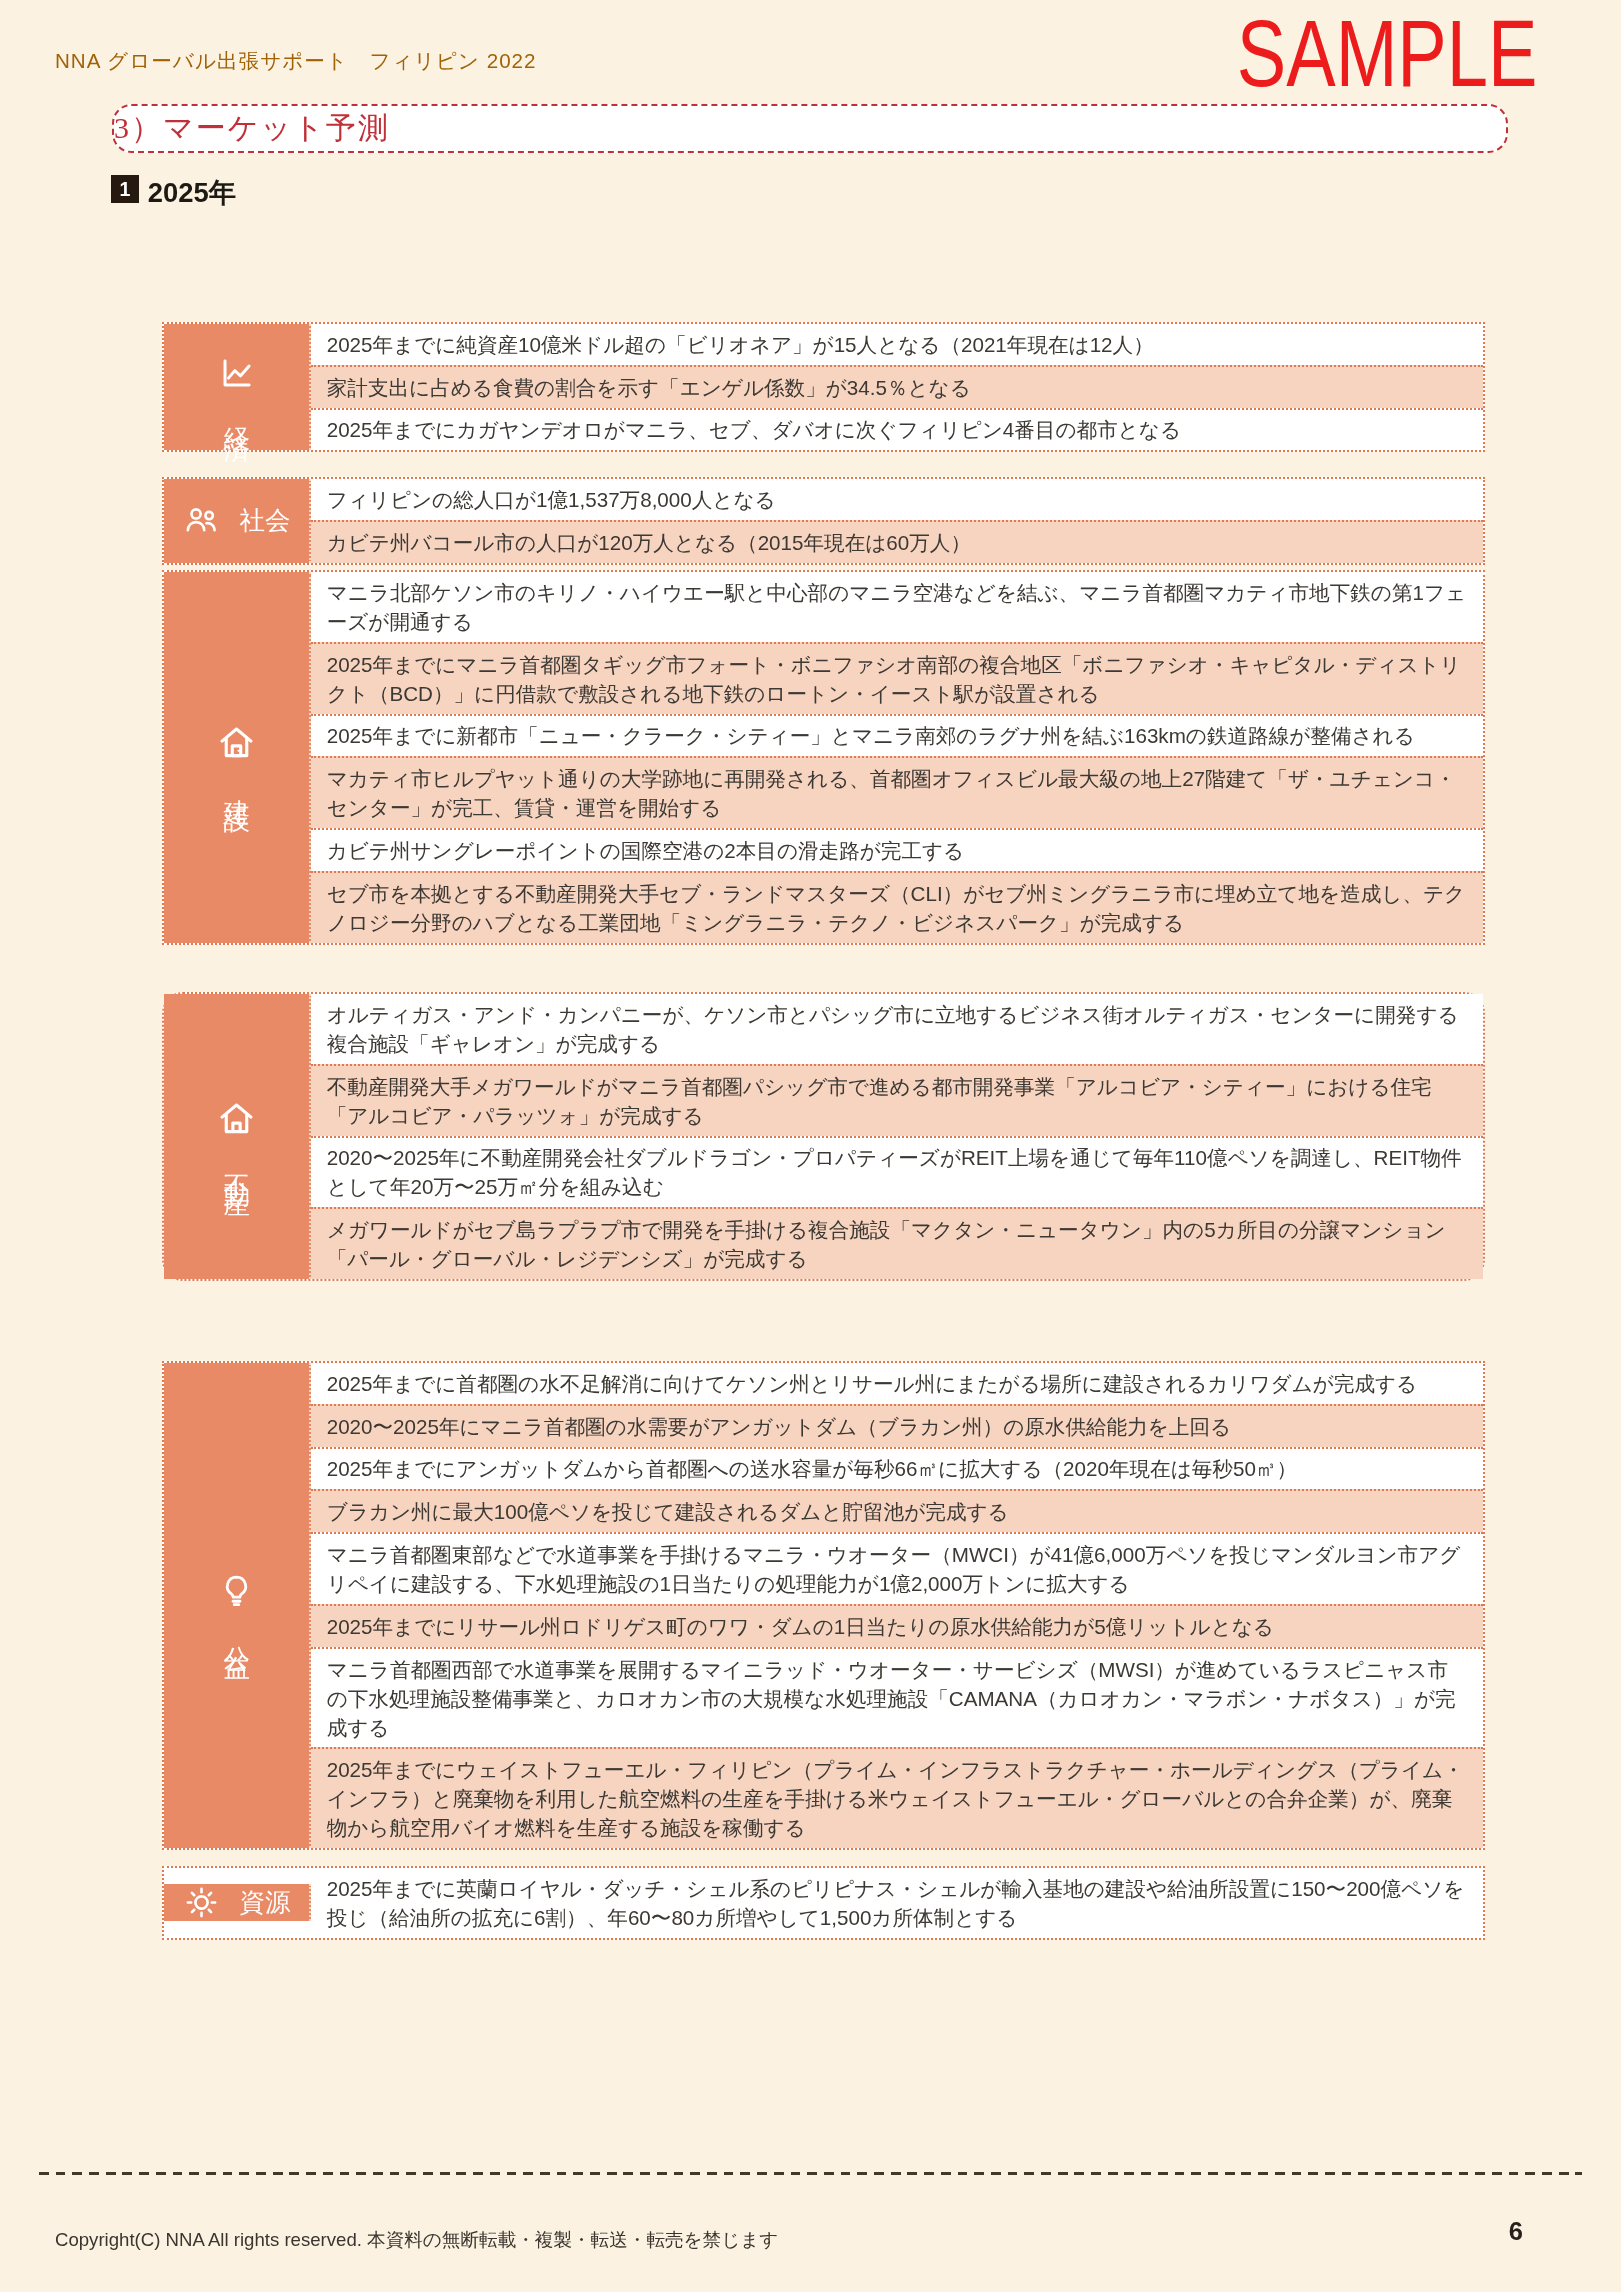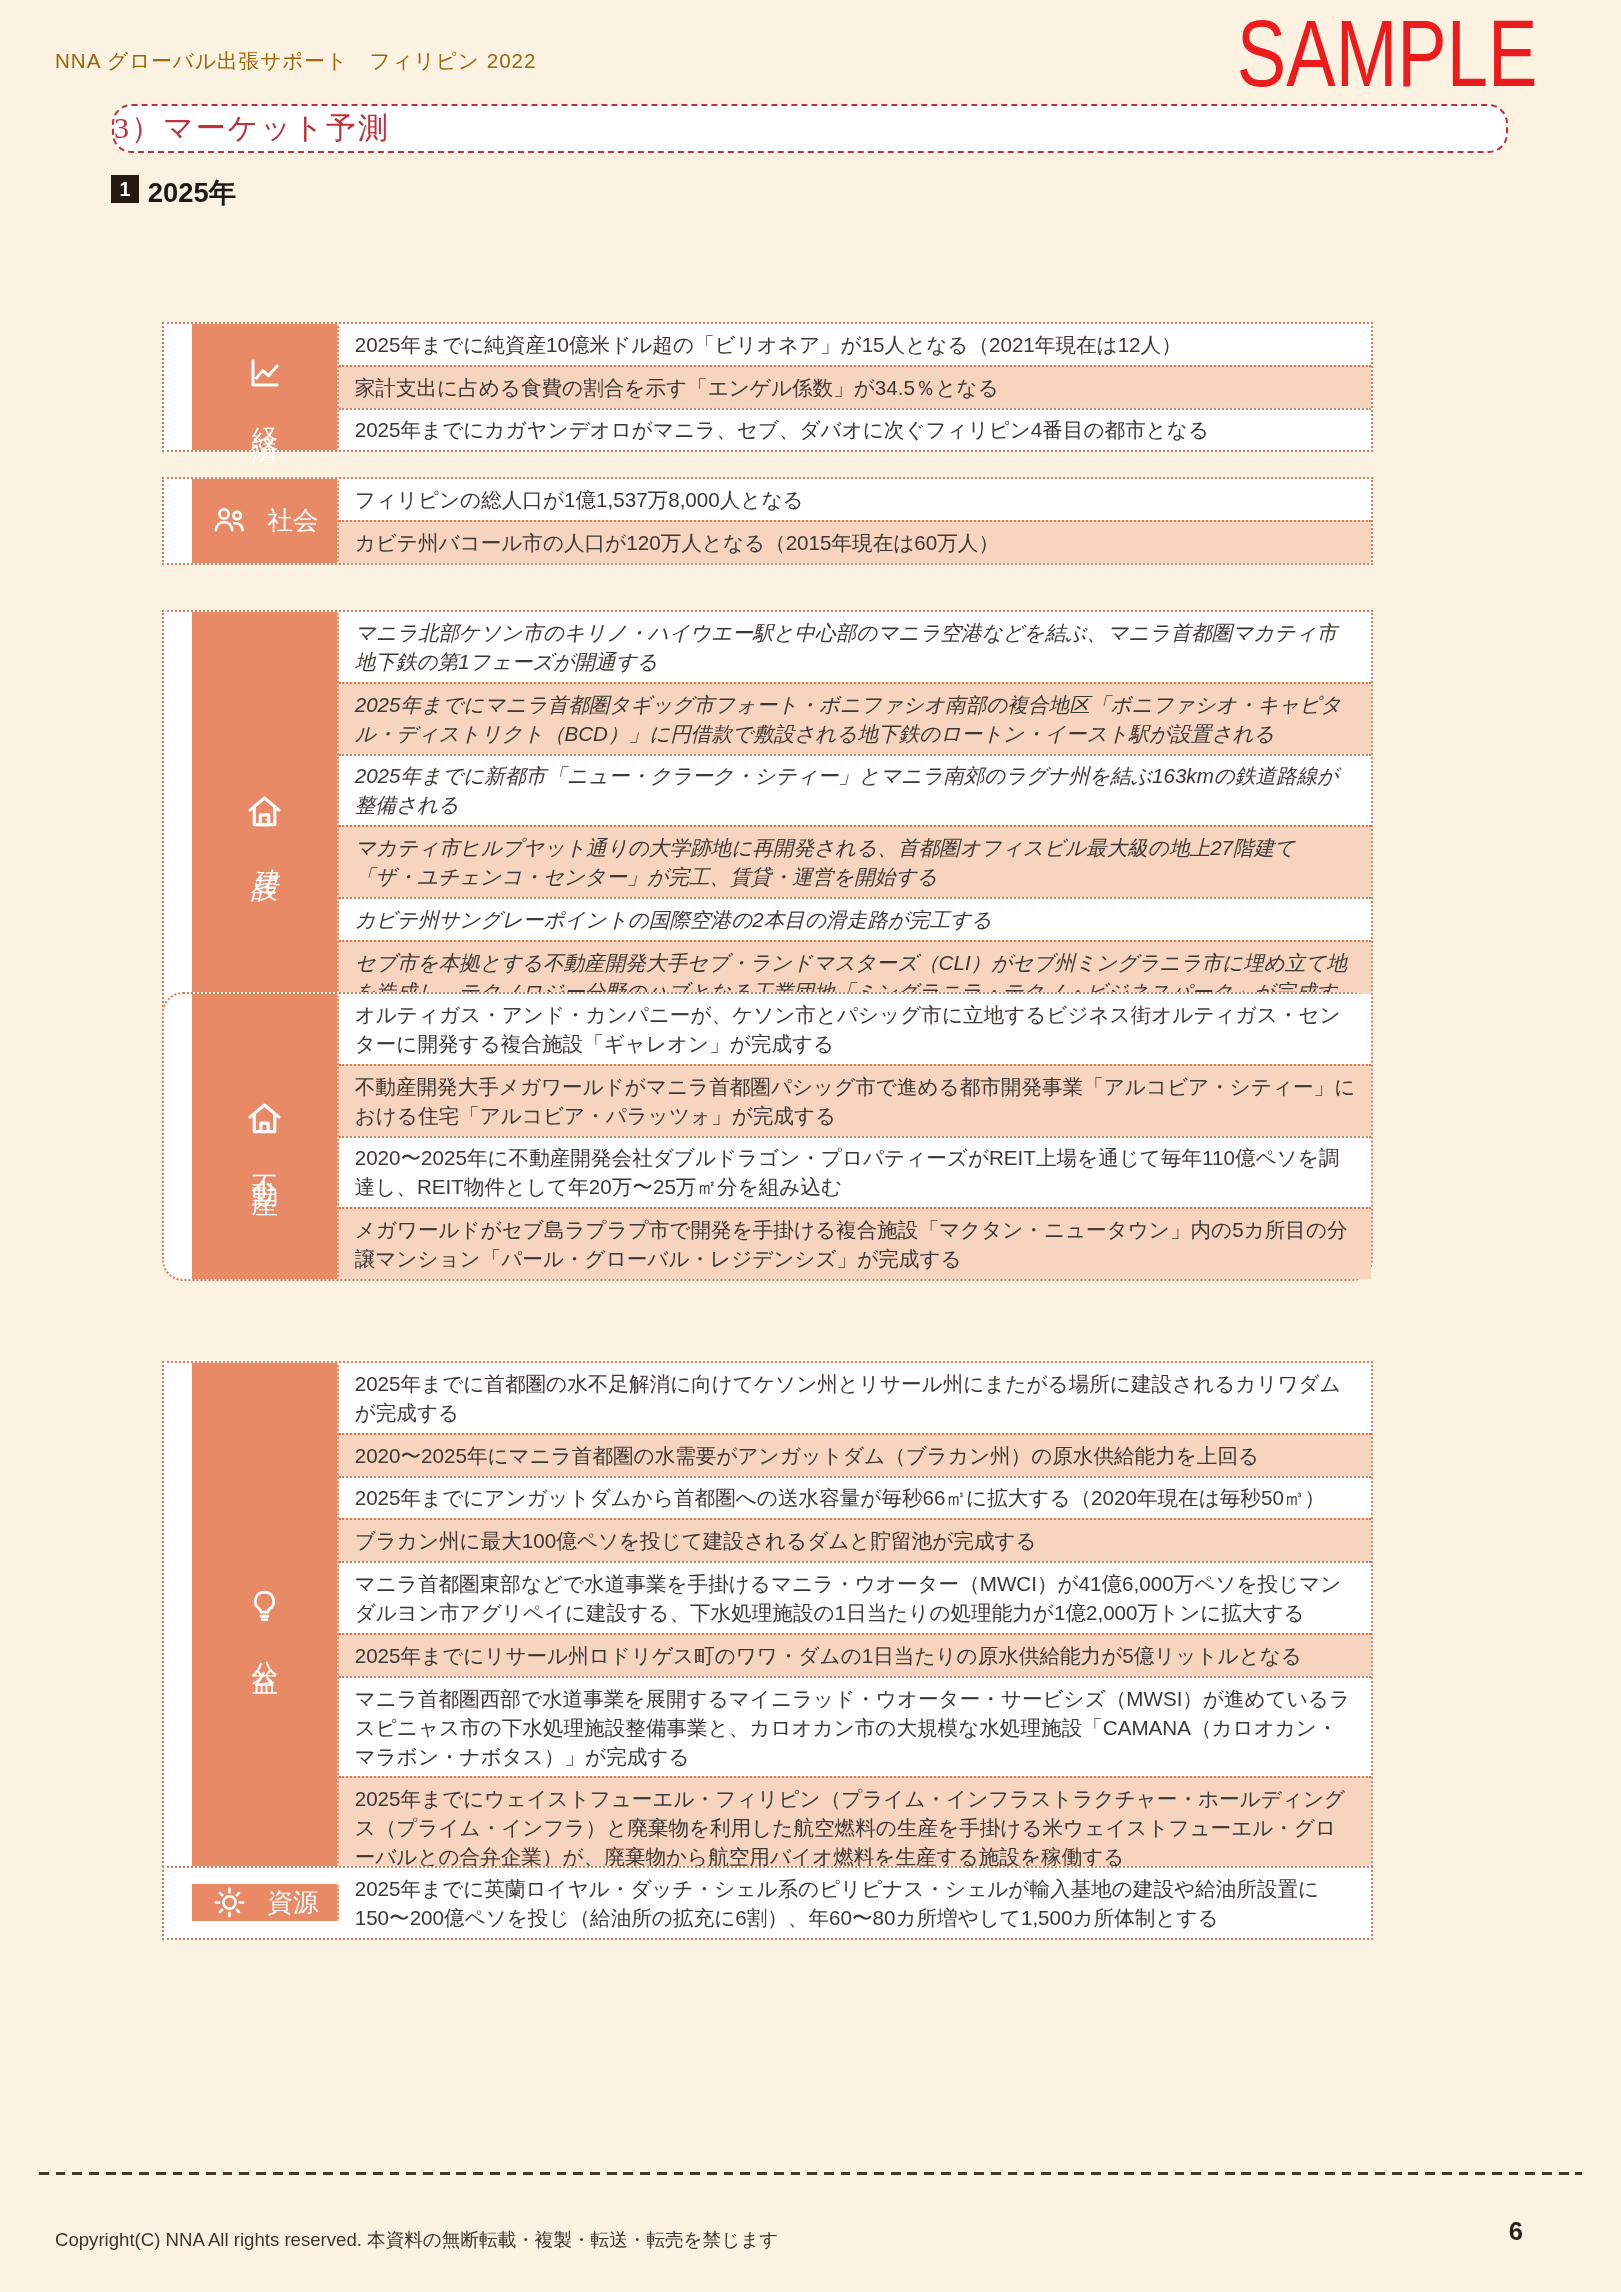--- a/index.html
+++ b/index.html
@@ -45,25 +45,25 @@
   }
   .section-num{
     width:28px;height:28px;background:#26190f;color:#ffffff;
     display:flex;align-items:center;justify-content:center;
     font-size:19.6px;font-weight:bold;
   }
   .section-title{font-size:27.4px;font-weight:bold;color:#1d1a16;margin-top:8px;}
 
   
   .ftable{
-    position:absolute;left:162px;width:1211px;
+    position:absolute;left:162px;width:1323px;
     display:flex;background:#ffffff;
-    border:2px dotted #dd7a4f;box-sizing:border-box;padding-left:28px;
-  }
-  .t1{top:322px;} .t2{top:477px;} .t3{top:610px;font-style:italic;}
+    border:2px dotted #dd7a4f;box-sizing:border-box;
+  }
+  .t1{top:322px;} .t2{top:477px;} .t3{top:570px;}
   .t4{top:992px;border-radius:21px;} .t5{top:1361px;} .t6{top:1866px;align-items:center;}
 
   .sidebar{
     width:147px;flex:0 0 147px;
     background:#e98a67;color:#ffffff;
     display:flex;align-items:center;justify-content:center;
     border-right:2.9px dotted #f2d9c7;
     box-sizing:border-box;
   }
   .sidebar.vert{flex-direction:column;gap:13.7px;padding:13.7px 0;}

